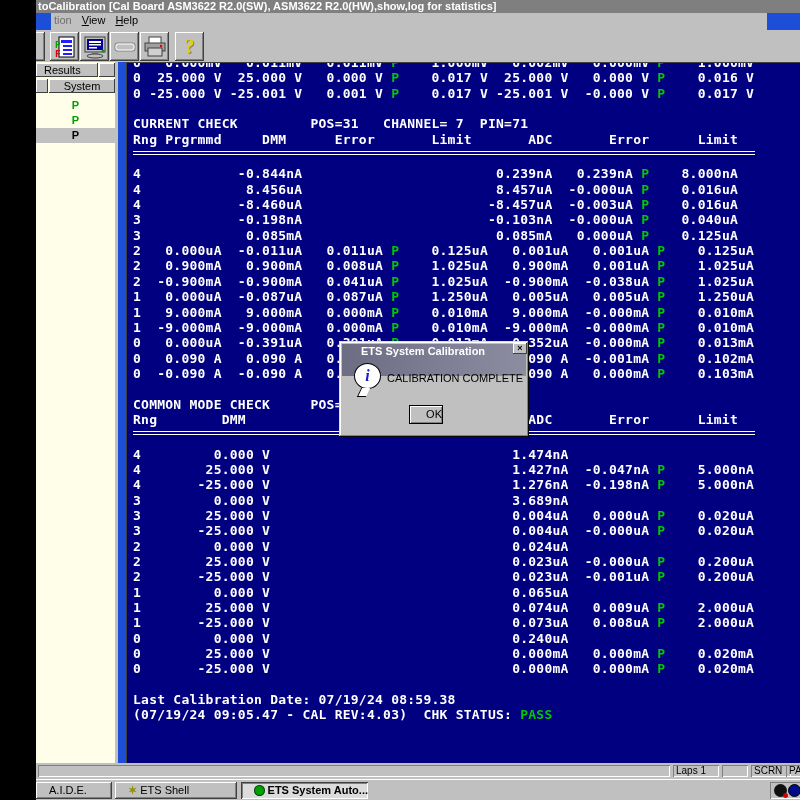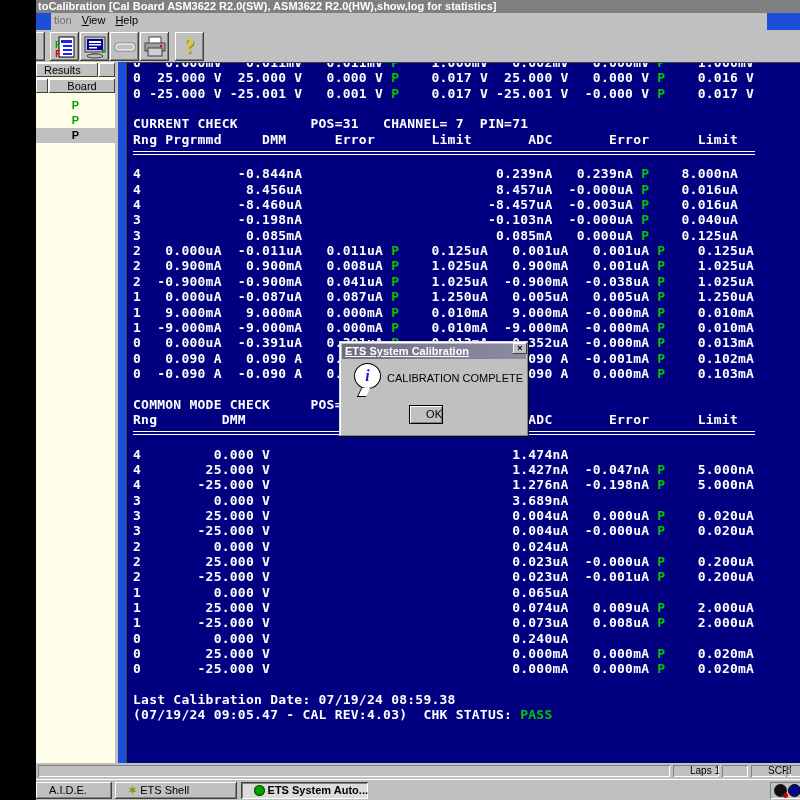--- a/index.html
+++ b/index.html
@@ -31,40 +31,40 @@
             box-sizing:border-box;}
   .term-inner{position:absolute;left:6px;top:-8px;}
   .tline{height:15.35px;white-space:pre;font:bold 13px "DejaVu Sans Mono",monospace;
          letter-spacing:.24px;color:#ffffff;}
   .tline .g{color:#00c800;}
   .sepline{width:622px;height:2px;border-top:1px solid #fff;border-bottom:1px solid #fff;margin-top:4px;}
   
   .dialog{position:absolute;left:303px;top:341px;width:190px;height:96px;background:#c0c0c0;
           box-shadow:inset -1px -1px #0a0a0a, inset 1px 1px #dfdfdf, inset -2px -2px #808080, inset 2px 2px #ffffff;
           z-index:50;}
-  .dlg-title{position:absolute;left:3px;top:3px;right:3px;height:15px;
+  .dlg-title{position:absolute;left:3px;top:3px;right:3px;height:32px;
              background:linear-gradient(90deg,#6c6c83,#8d8da2);color:#fff;
-             font:bold 11px "Liberation Sans",sans-serif;line-height:15px;padding-left:3px;
-             box-sizing:border-box;text-decoration:underline;}
+             font:bold 11px "Liberation Sans",sans-serif;line-height:15px;padding-left:19px;
+             box-sizing:border-box;}
   .dlg-close{position:absolute;right:2px;top:2px;width:14px;height:11px;background:#c0c0c0;
              box-shadow:inset -1px -1px #404040, inset 1px 1px #ffffff;
              font:bold 9px "Liberation Sans",sans-serif;line-height:11px;text-align:center;color:#000;}
   .dlg-icon{position:absolute;left:15px;top:22px;width:25px;height:24px;border-radius:50%;
             background:#fff;border:1px solid #000;text-align:center;}
   .dlg-icon span{font:italic bold 16px "Liberation Serif",serif;color:#1c1cc8;line-height:24px;}
   .dlg-tail{position:absolute;left:20px;top:47px;width:8px;height:8px;background:#fff;
             border-left:1px solid #000;border-bottom:1px solid #000;transform:skewX(-25deg);}
   .dlg-msg{position:absolute;left:48px;top:31px;font:11px "Liberation Sans",sans-serif;color:#000;}
   .dlg-ok{position:absolute;left:70px;top:64px;width:34px;height:19px;background:#c0c0c0;
           border:1px solid #000;box-shadow:inset 1px 1px #ffffff, inset -1px -1px #808080;
           font:11px "Liberation Sans",sans-serif;text-align:right;line-height:17px;box-sizing:border-box;}
   
   .statusbar{position:absolute;left:0;top:763px;width:800px;height:16px;background:#c0c0c0;}
   .st-cell{position:absolute;top:2px;height:12px;box-shadow:inset 1px 1px #808080, inset -1px -1px #ffffff;
-           font:10px "Liberation Sans",sans-serif;line-height:12px;padding-left:17px;color:#000;
+           font:10px "Liberation Sans",sans-serif;line-height:12px;padding-left:3px;color:#000;
            box-sizing:border-box;white-space:nowrap;overflow:hidden;}
   .taskbar{position:absolute;left:0;top:779px;width:800px;height:21px;background:#c0c0c0;
            border-top:1px solid #ffffff;box-sizing:border-box;}
   .tk-btn{position:absolute;top:2px;height:17px;background:#c0c0c0;
           box-shadow:inset -1px -1px #404040, inset 1px 1px #ffffff, inset -2px -2px #808080;
           font:11px "Liberation Sans",sans-serif;line-height:17px;padding-left:13px;
           box-sizing:border-box;white-space:nowrap;overflow:hidden;display:flex;align-items:center;gap:3px;}
   .tk-btn.active{background:#dcdcdc;font-weight:bold;
           box-shadow:inset 1px 1px #404040, inset -1px -1px #ffffff, inset 2px 2px #808080;}
   .tray{position:absolute;right:2px;top:2px;width:64px;height:17px;
@@ -129,21 +129,21 @@
     </div>
     <div class="tbtn" style="left:139px;">
       <span style="font:bold 20px 'Liberation Serif',serif;color:#e8d000;text-shadow:1px 1px 0 #808080;">?</span>
     </div>
   </div>
 
   <div class="sidepanel">
     <div class="sp-cell" style="left:0;top:1px;width:62px;padding-left:8px;">Results</div>
     <div class="sp-cell" style="left:63px;top:1px;width:16px;"></div>
     <div class="sp-cell" style="left:0;top:17px;width:12px;"></div>
-    <div class="sp-cell" style="left:13px;top:17px;width:66px;text-align:center;">Board</div>
+    <div class="sp-cell" style="left:13px;top:17px;width:66px;text-align:center;">System</div>
     <div id="sidebar-items">
         <div class="sp-item" style="top: 36px; color: rgb(0, 160, 0);">P</div>
         <div class="sp-item" style="top: 51px; color: rgb(0, 160, 0);">P</div>
         <div class="sp-item" style="top: 66px; color: rgb(0, 0, 0); background: rgb(192, 192, 192);">P</div>
       </div>
   </div>
   <div class="splitter"></div>
 
   <div class="terminal">
     <div class="term-inner" id="terminal-output">

